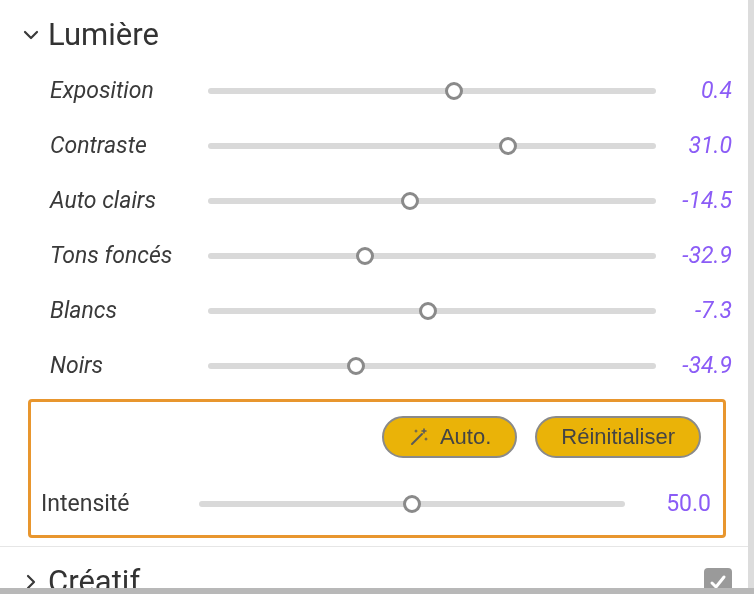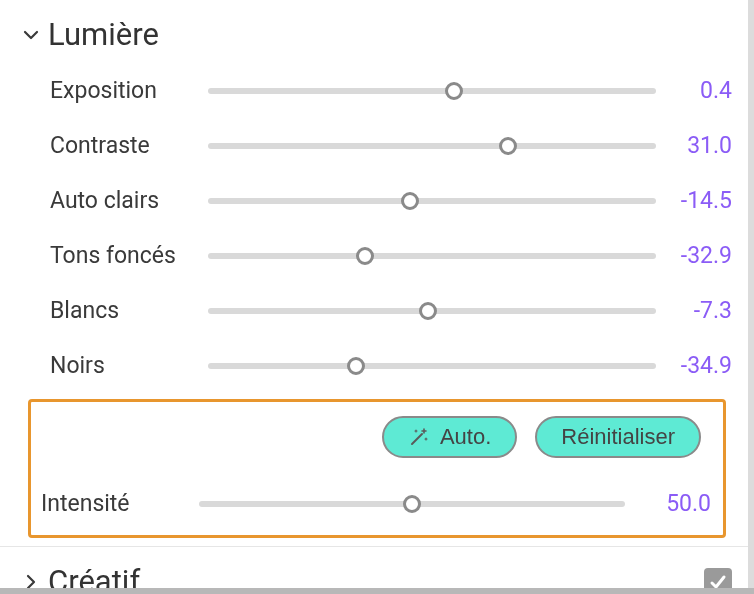--- a/index.html
+++ b/index.html
@@ -28,20 +28,21 @@
       margin-right: 8px;
       display: flex;
       align-items: center;
       justify-content: center;
     }
     .section-header .title {
       flex: 1;
     }
     .section-body {
       padding: 4px 0 0 0;
+      font-style: italic;
     }
     .slider-row {
       display: flex;
       align-items: center;
       padding: 14px 0 14px 50px;
     }
     .slider-label {
       width: 158px;
       font-size: 23px;
       color: #3a3a3a;
@@ -85,21 +86,21 @@
       justify-content: flex-end;
       gap: 18px;
       padding: 0 22px 18px 22px;
     }
     .pill-btn {
       display: inline-flex;
       align-items: center;
       gap: 10px;
       border: 2px solid #8a8a8a;
       border-radius: 999px;
-      background: #5eead4;
+      background: #eab308;
       padding: 6px 24px;
       font-size: 22px;
       color: #444;
       cursor: pointer;
     }
     .pill-btn svg { display: block; }
     .highlight-box .slider-row {
       padding-left: 10px;
     }
     .highlight-box .slider-label {

